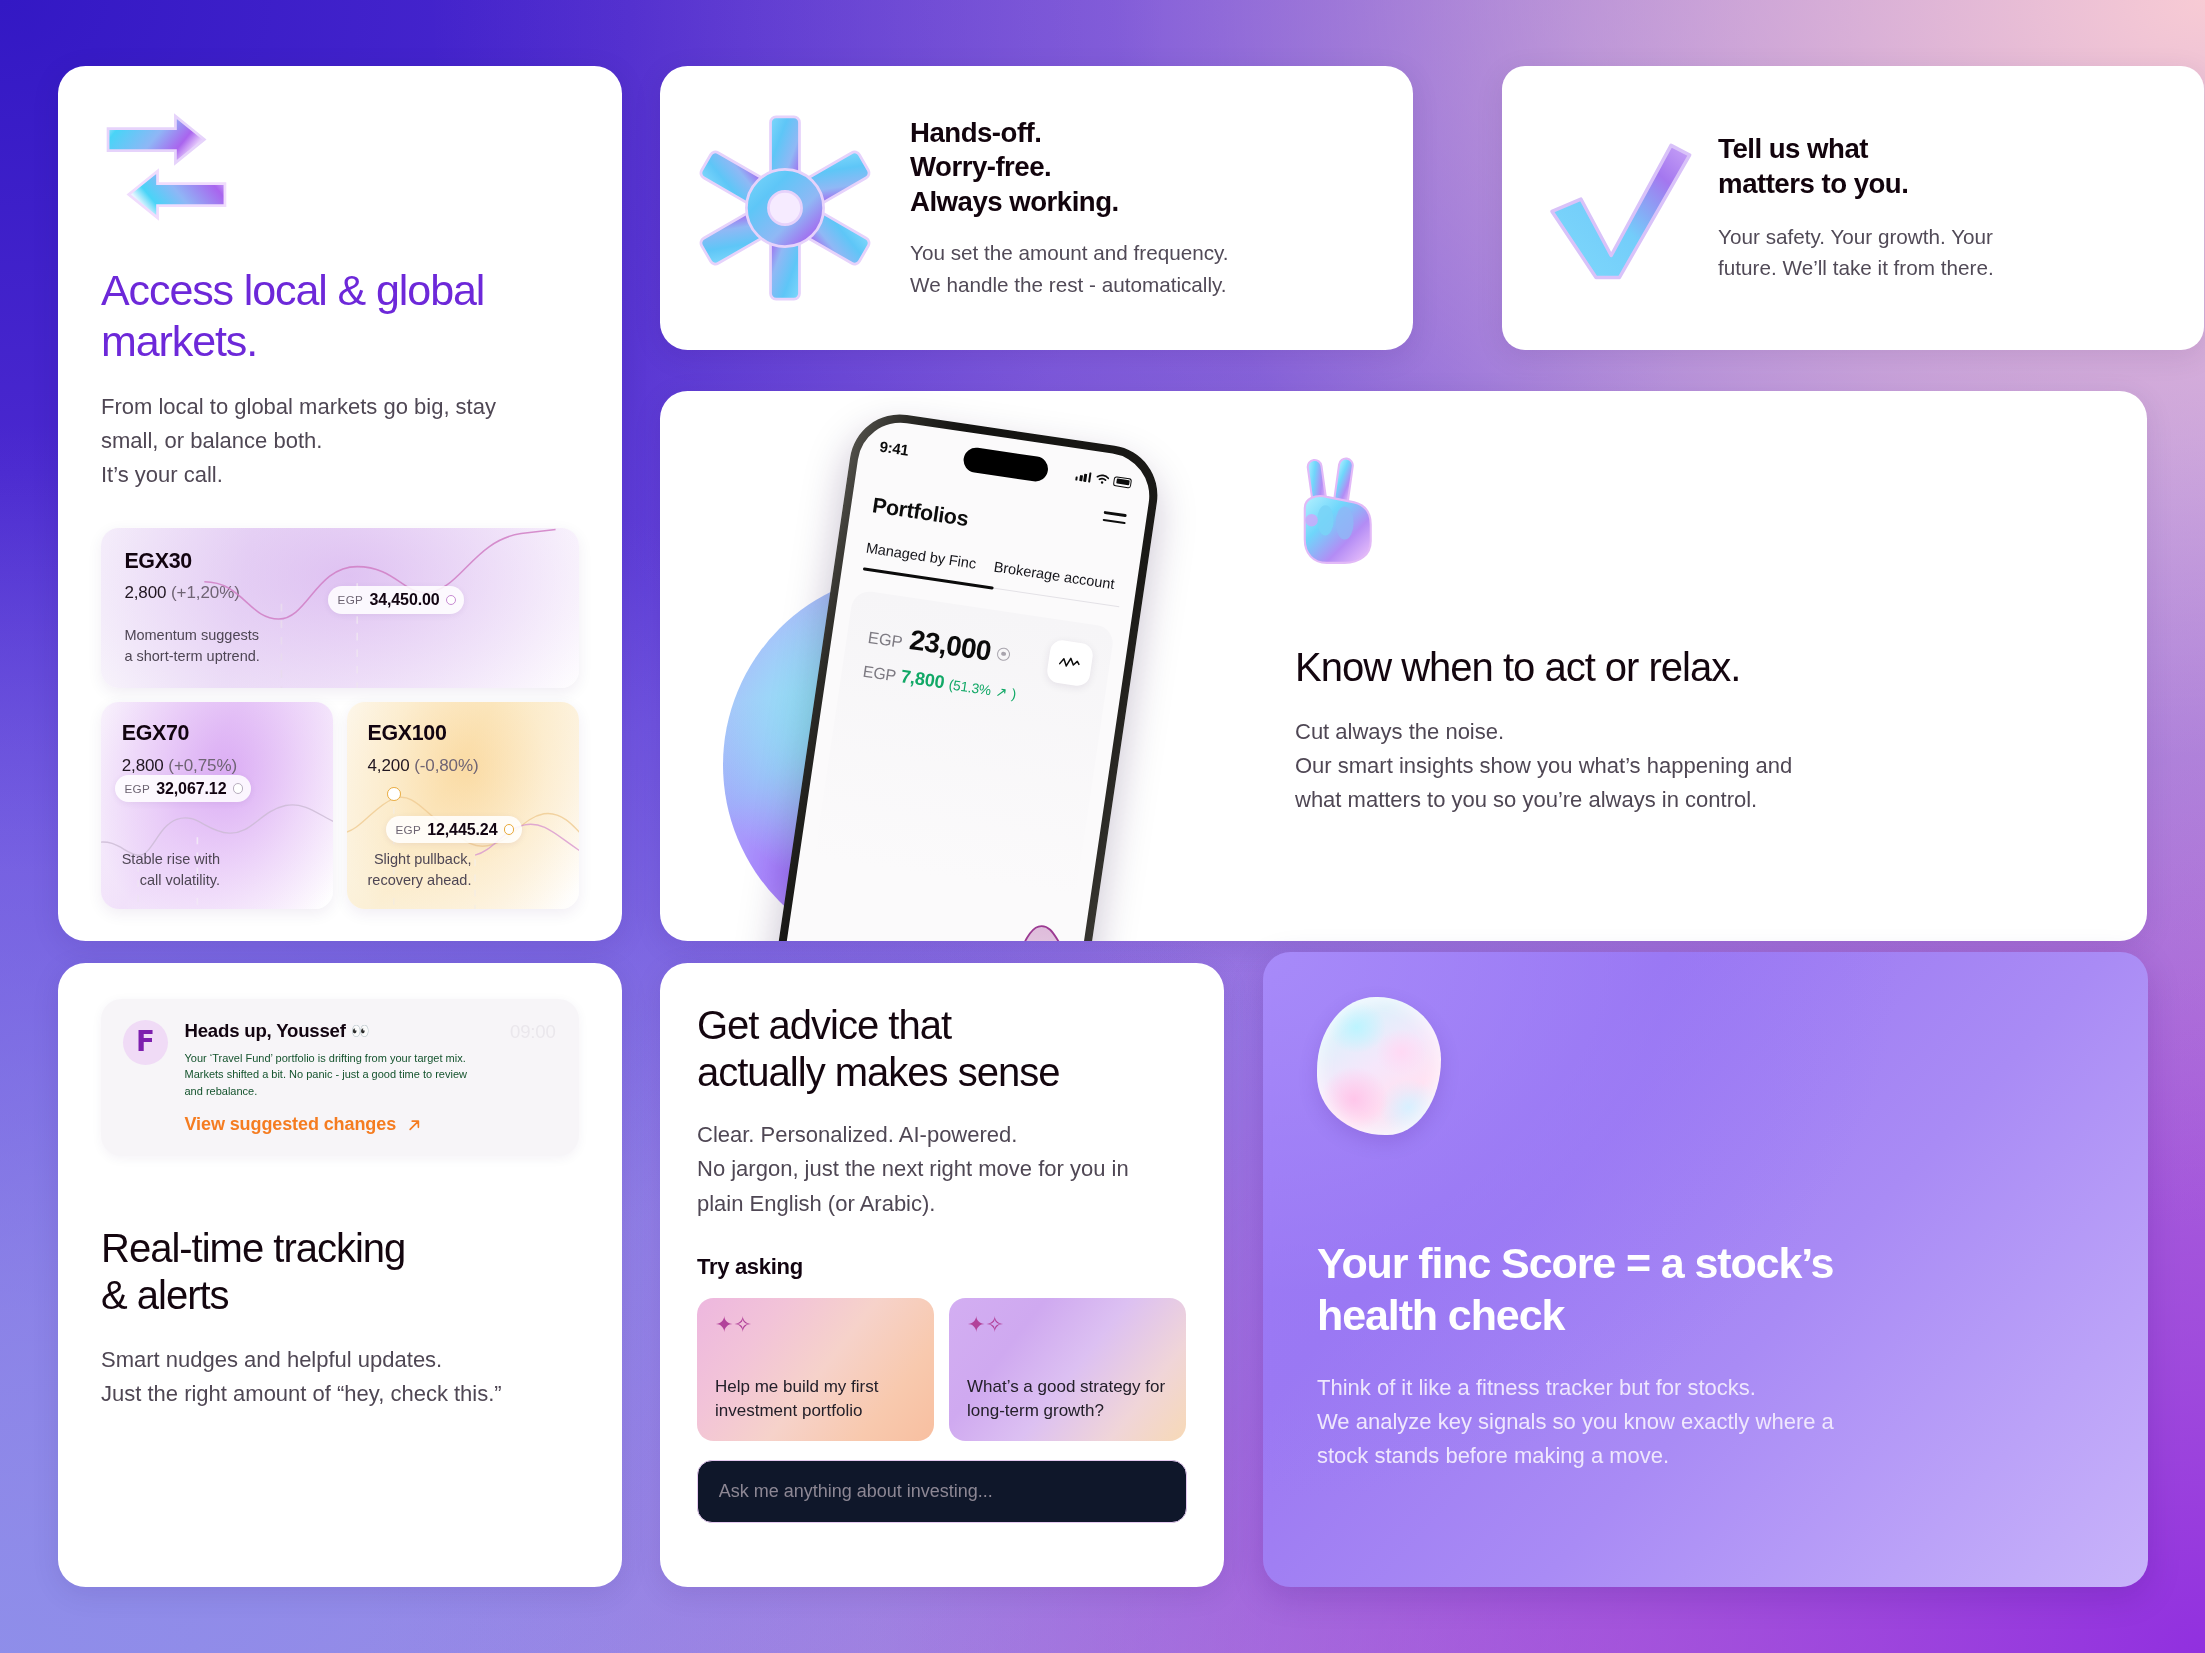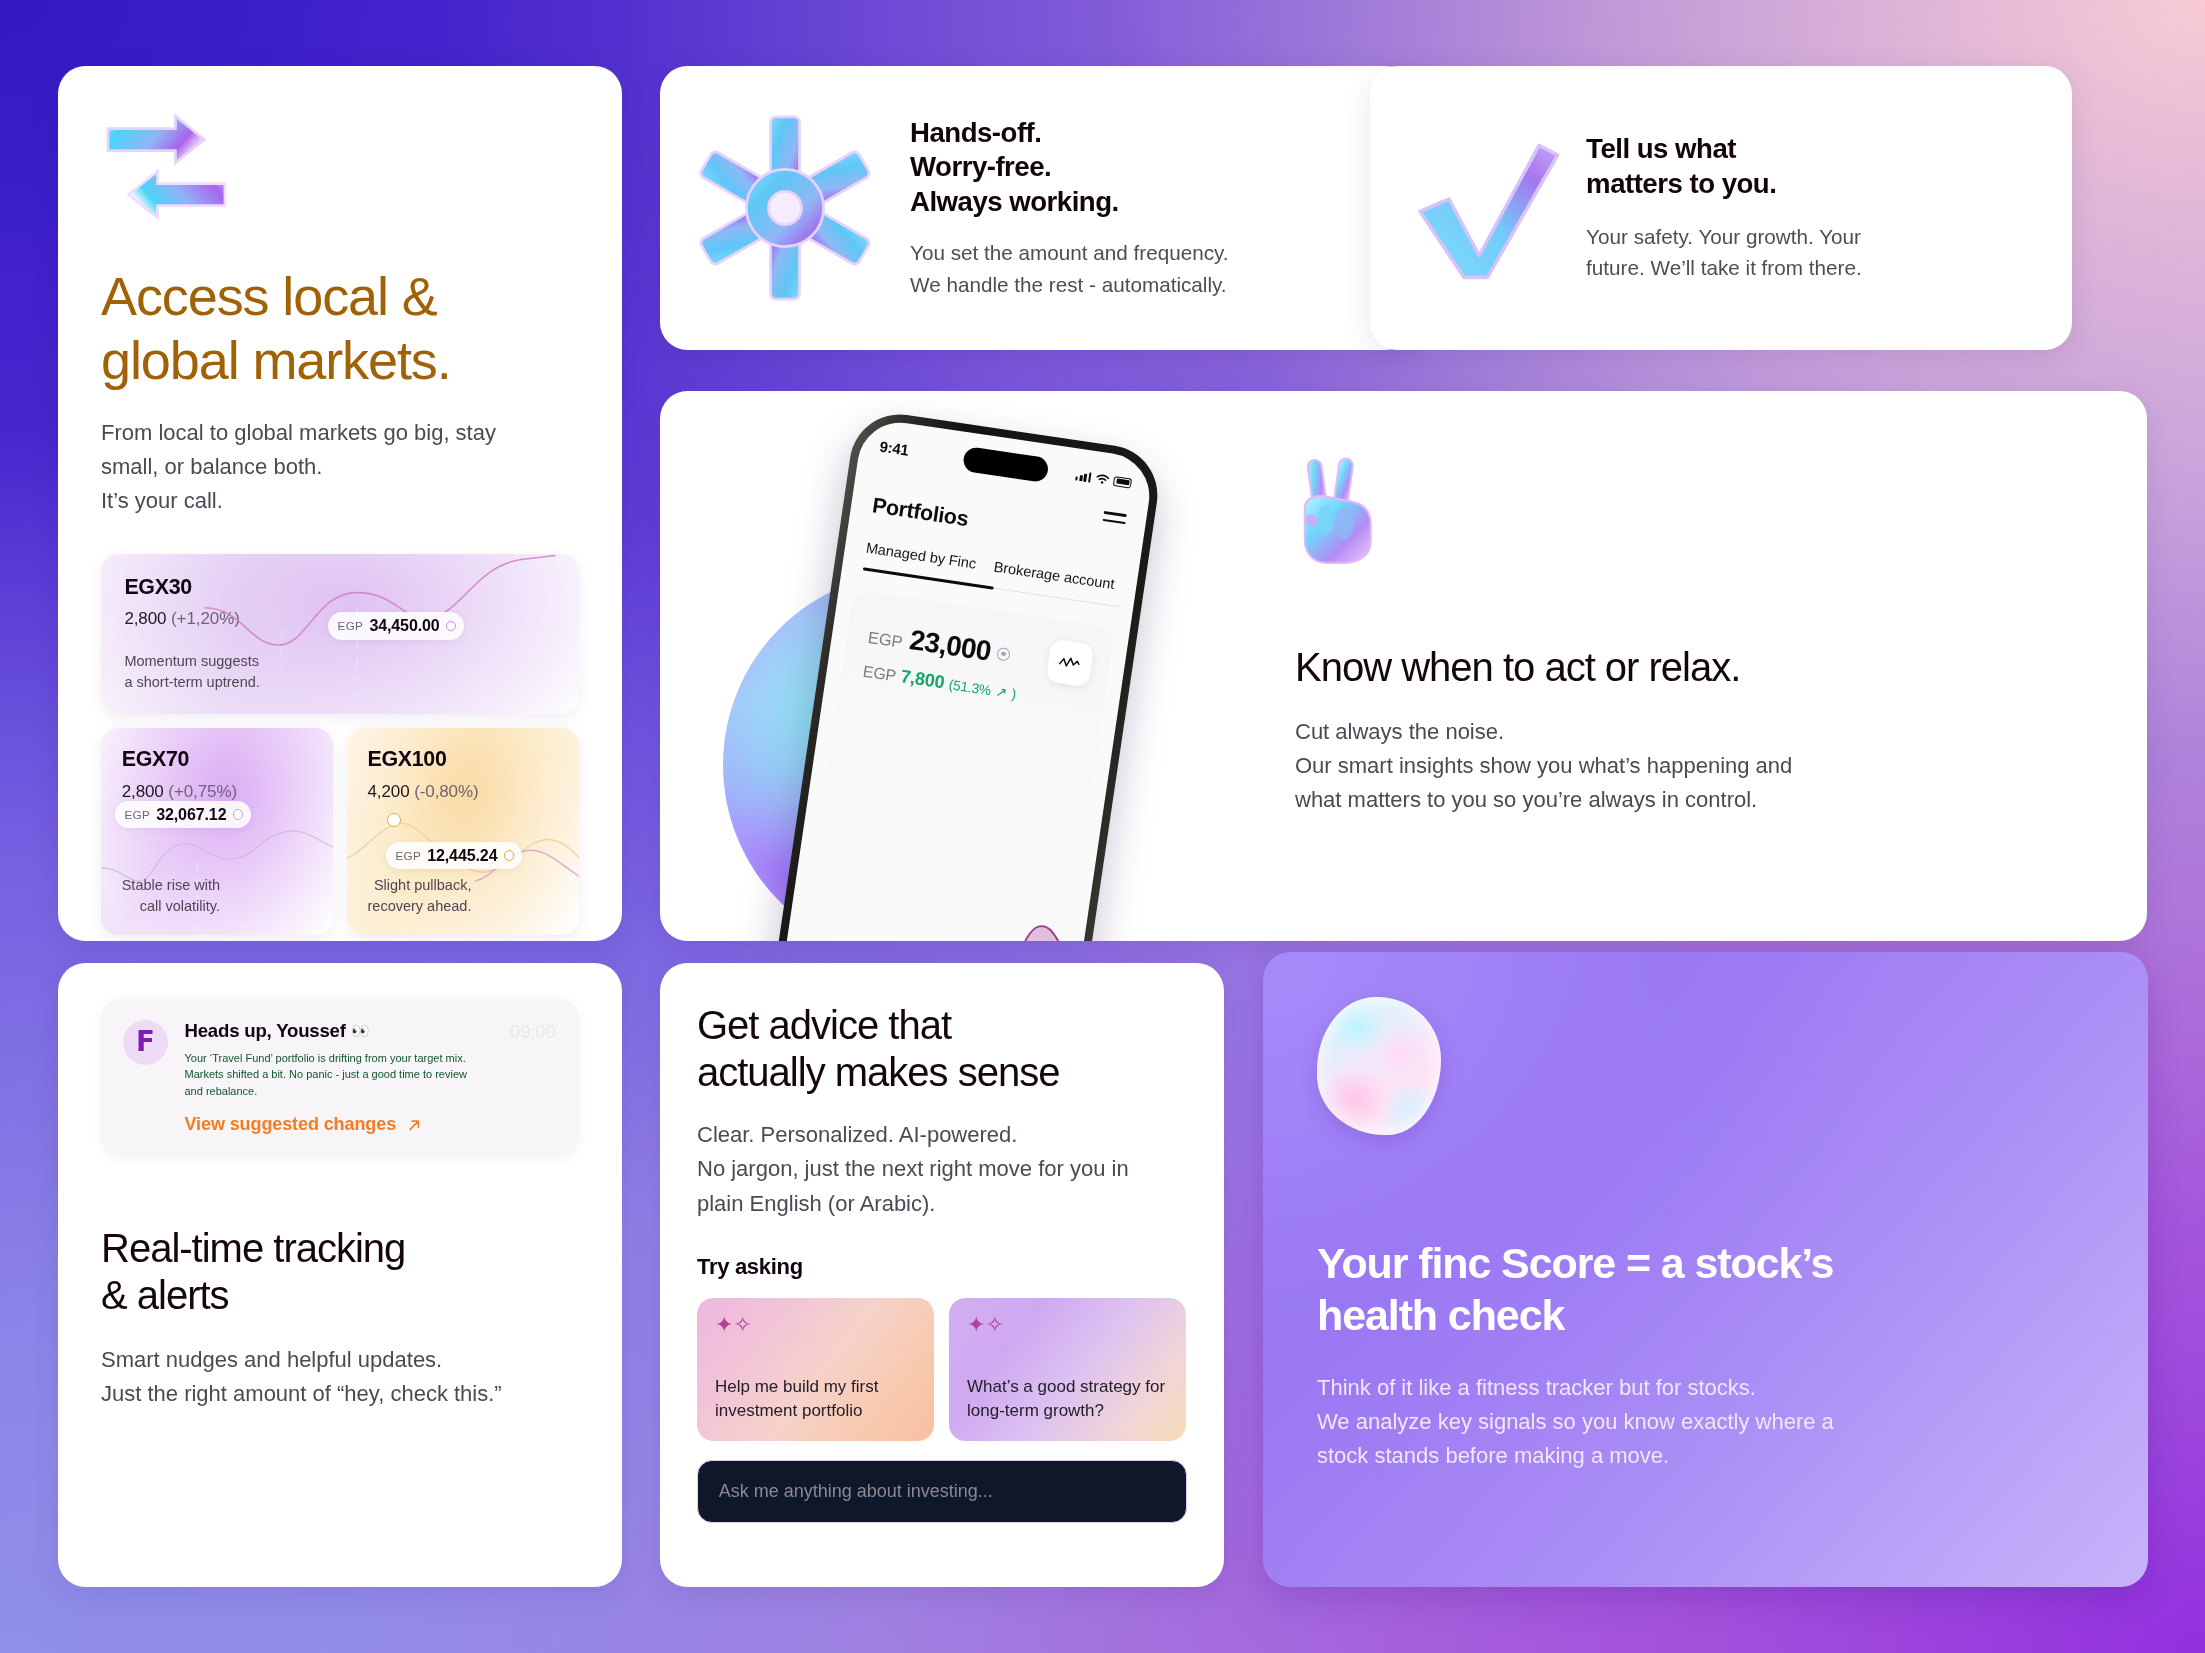--- a/index.html
+++ b/index.html
@@ -21,21 +21,21 @@
   }
   .card {
     position: absolute;
     background: #ffffff;
     border-radius: 27.6px;
     box-shadow: 0 6.9px 27.6px rgba(40,10,90,0.10);
     overflow: hidden;
   }
 
   
-  .h-xl { font-size: 54px; line-height: 1.18; font-weight: 400; letter-spacing: -1.1px; color: #a16207; }
+  .h-xl { font-size: 43px; line-height: 1.18; font-weight: 400; letter-spacing: -1.1px; color: #6d28d9; }
   .h-lg { font-size: 40px; line-height: 1.18; font-weight: 400; letter-spacing: -1px; color: #14060f; }
   .h-md { font-size: 27.6px; line-height: 1.25; font-weight: 700; letter-spacing: -0.5px; color: #12040d; }
   .body-t { font-size: 22px; line-height: 1.55; color: #4f4754; font-weight: 400; }
   .body-s { font-size: 20.7px; line-height: 1.52; color: #514a57; font-weight: 400; }
 
   
   #card-markets { left: 58px; top: 66px; width: 564px; height: 875px; padding: 39px 43px 0 43px; }
   .c1-icon { width: 131px; height: 110px; margin: 6.9px 0 43px 0; position: relative; }
   .c1-head { margin-bottom: 23.4px; }
   .c1-sub { margin-bottom: 36px; }
@@ -83,21 +83,21 @@
   .tag .dot { width: 10.3px; height: 10.3px; border-radius: 50%; border: 1.7px solid #c78ad2; background: #fff; flex: 0 0 auto; }
   .tag .dot.amber { border-color: #e8a93a; }
   .tag .dot.grey { border-color: #b8aebe; }
 
   
   #card-handsoff { left: 660px; top: 66px; width: 753px; height: 284px; padding: 0; }
   #card-handsoff .inner { display: flex; align-items: center; height: 100%; padding: 0 39px 0 25px; gap: 25px; }
   .asterisk-wrap { width: 200px; height: 200px; flex: 0 0 auto; position: relative; }
 
   
-  #card-tellus { left: 1370px; top: 66px; width: 702px; height: 284px; }
+  #card-tellus { left: 1502px; top: 66px; width: 702px; height: 284px; border-radius: 23px; }
   #card-tellus .inner { display: flex; align-items: center; height: 100%; padding: 0 33px 0 27.6px; gap: 16.5px; }
   .check-wrap { width: 172px; height: 172px; flex: 0 0 auto; position: relative; }
 
   
   #card-know { left: 660px; top: 391px; width: 1487px; height: 550px; padding: 0; }
   .know-inner { display: flex; height: 100%; }
   .phone-area { position: relative; width: 620px; flex: 0 0 auto; overflow: hidden; }
   .blob {
     position: absolute; left: 63px; top: 181px; width: 386px; height: 386px;
     border-radius: 50%;

